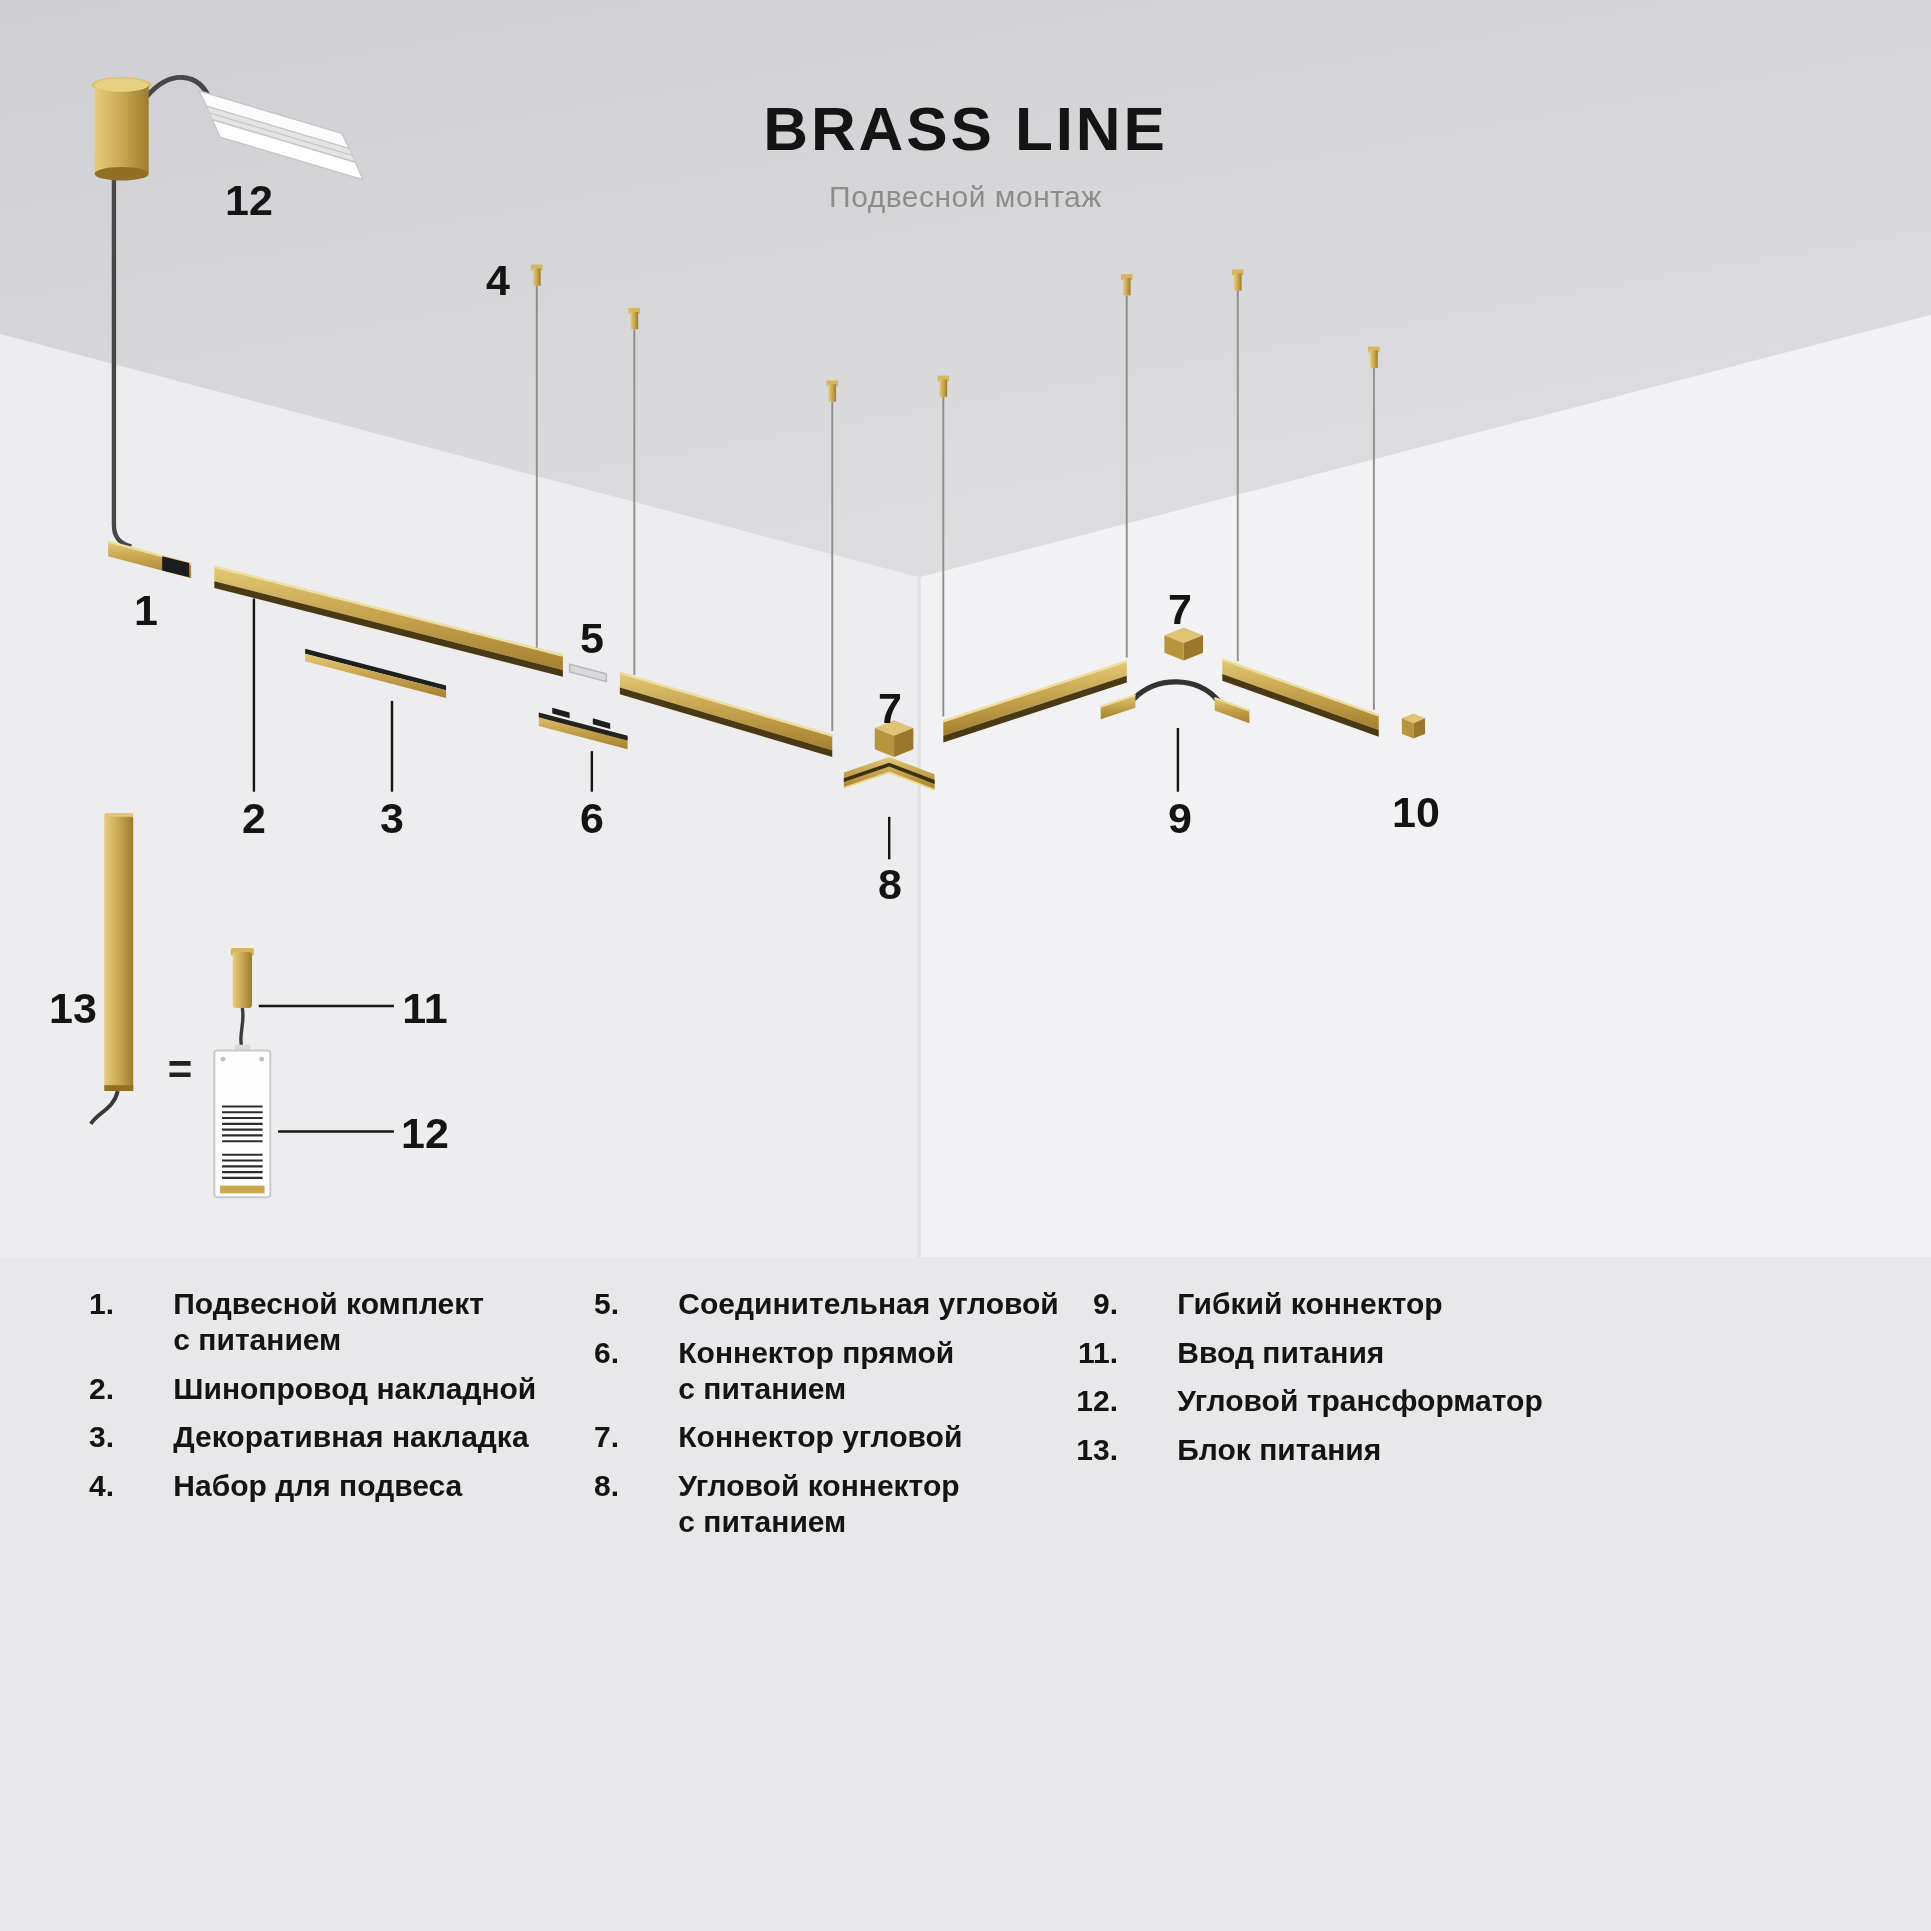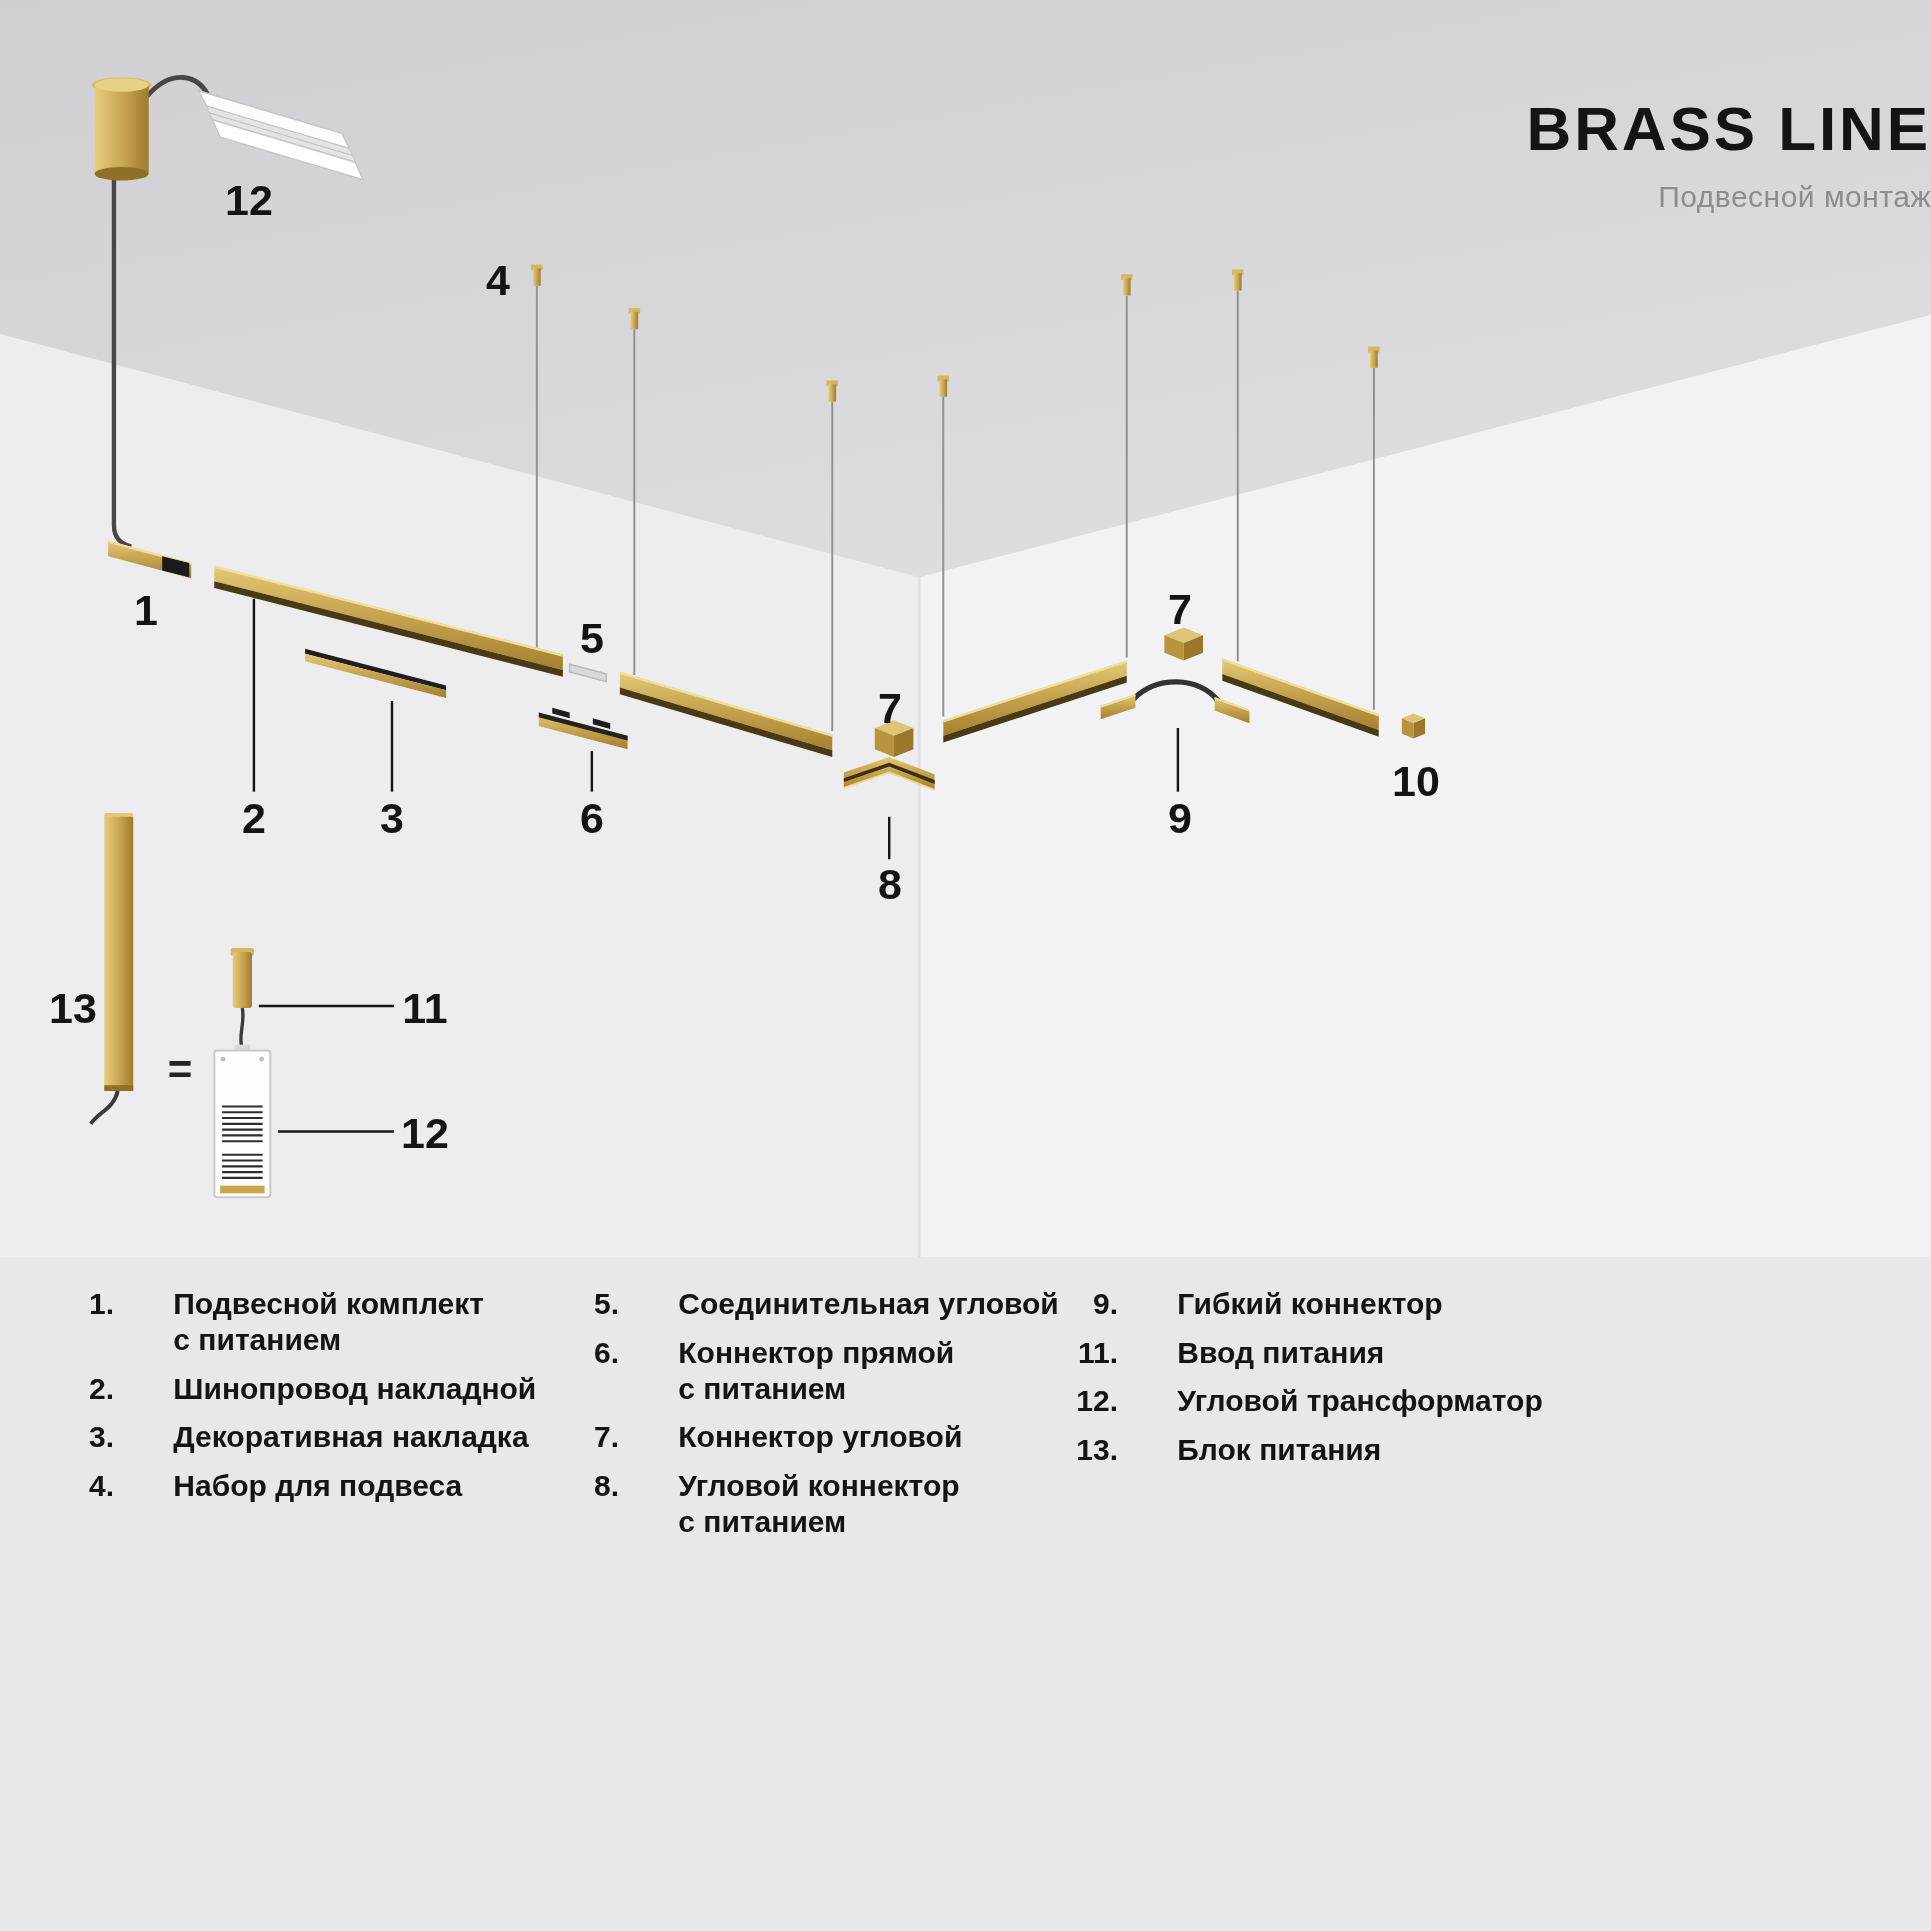--- a/index.html
+++ b/index.html
@@ -1,20 +1,20 @@
 <!DOCTYPE html>
 <html lang="ru"><head>
 <meta charset="utf-8">
 <style>
   html,body{margin:0;padding:0;background:#efeff0;}
   .page{position:relative;width:1931px;height:1931px;overflow:hidden;
         font-family:"Liberation Sans","DejaVu Sans",sans-serif;color:#161616;}
   .scene-svg{position:absolute;left:0;top:0;width:1931px;height:1931px;}
 
-  .header{position:absolute;top:93px;left:0;width:1931px;text-align:right;}
+  .header{position:absolute;top:93px;left:0;width:1931px;text-align:center;}
   .title{font-size:62px;font-weight:800;letter-spacing:2.9px;color:#141414;}
   .subtitle{margin-top:16px;font-size:30px;color:#8d8d8d;letter-spacing:0.5px;}
 
   .callout{position:absolute;transform:translate(-50%,-50%);
            font-size:43px;font-weight:700;color:#141414;white-space:nowrap;}
   .equals{position:absolute;transform:translate(-50%,-50%);
           font-size:42px;font-weight:700;color:#222;}
 
   .legend{position:absolute;left:0;top:1257px;width:1931px;height:674px;}
   .legend-col{position:absolute;top:29px;display:flex;flex-direction:column;gap:12.6px;}
@@ -247,21 +247,21 @@
   <div class="callout" style="left:146px;top:610px">1</div>
   <div class="callout" style="left:498px;top:280px">4</div>
   <div class="callout" style="left:592px;top:638px">5</div>
   <div class="callout" style="left:254px;top:818px">2</div>
   <div class="callout" style="left:392px;top:818px">3</div>
   <div class="callout" style="left:592px;top:818px">6</div>
   <div class="callout" style="left:890px;top:708px">7</div>
   <div class="callout" style="left:890px;top:884px">8</div>
   <div class="callout" style="left:1180px;top:609px">7</div>
   <div class="callout" style="left:1180px;top:818px">9</div>
-  <div class="callout" style="left:1416px;top:781px">10</div>
+  <div class="callout" style="left:1416px;top:812px">10</div>
   <div class="callout" style="left:73px;top:1008px">13</div>
   <div class="callout" style="left:425px;top:1008px">11</div>
   <div class="callout" style="left:425px;top:1133px">12</div>
   <div class="equals" style="left:180px;top:1070px">=</div>
 
   <div class="legend">
     <div class="legend-col col1">
       <div class="legend-item">
         <span class="legend-num">1.</span>
         <span class="legend-label">Подвесной комплект

